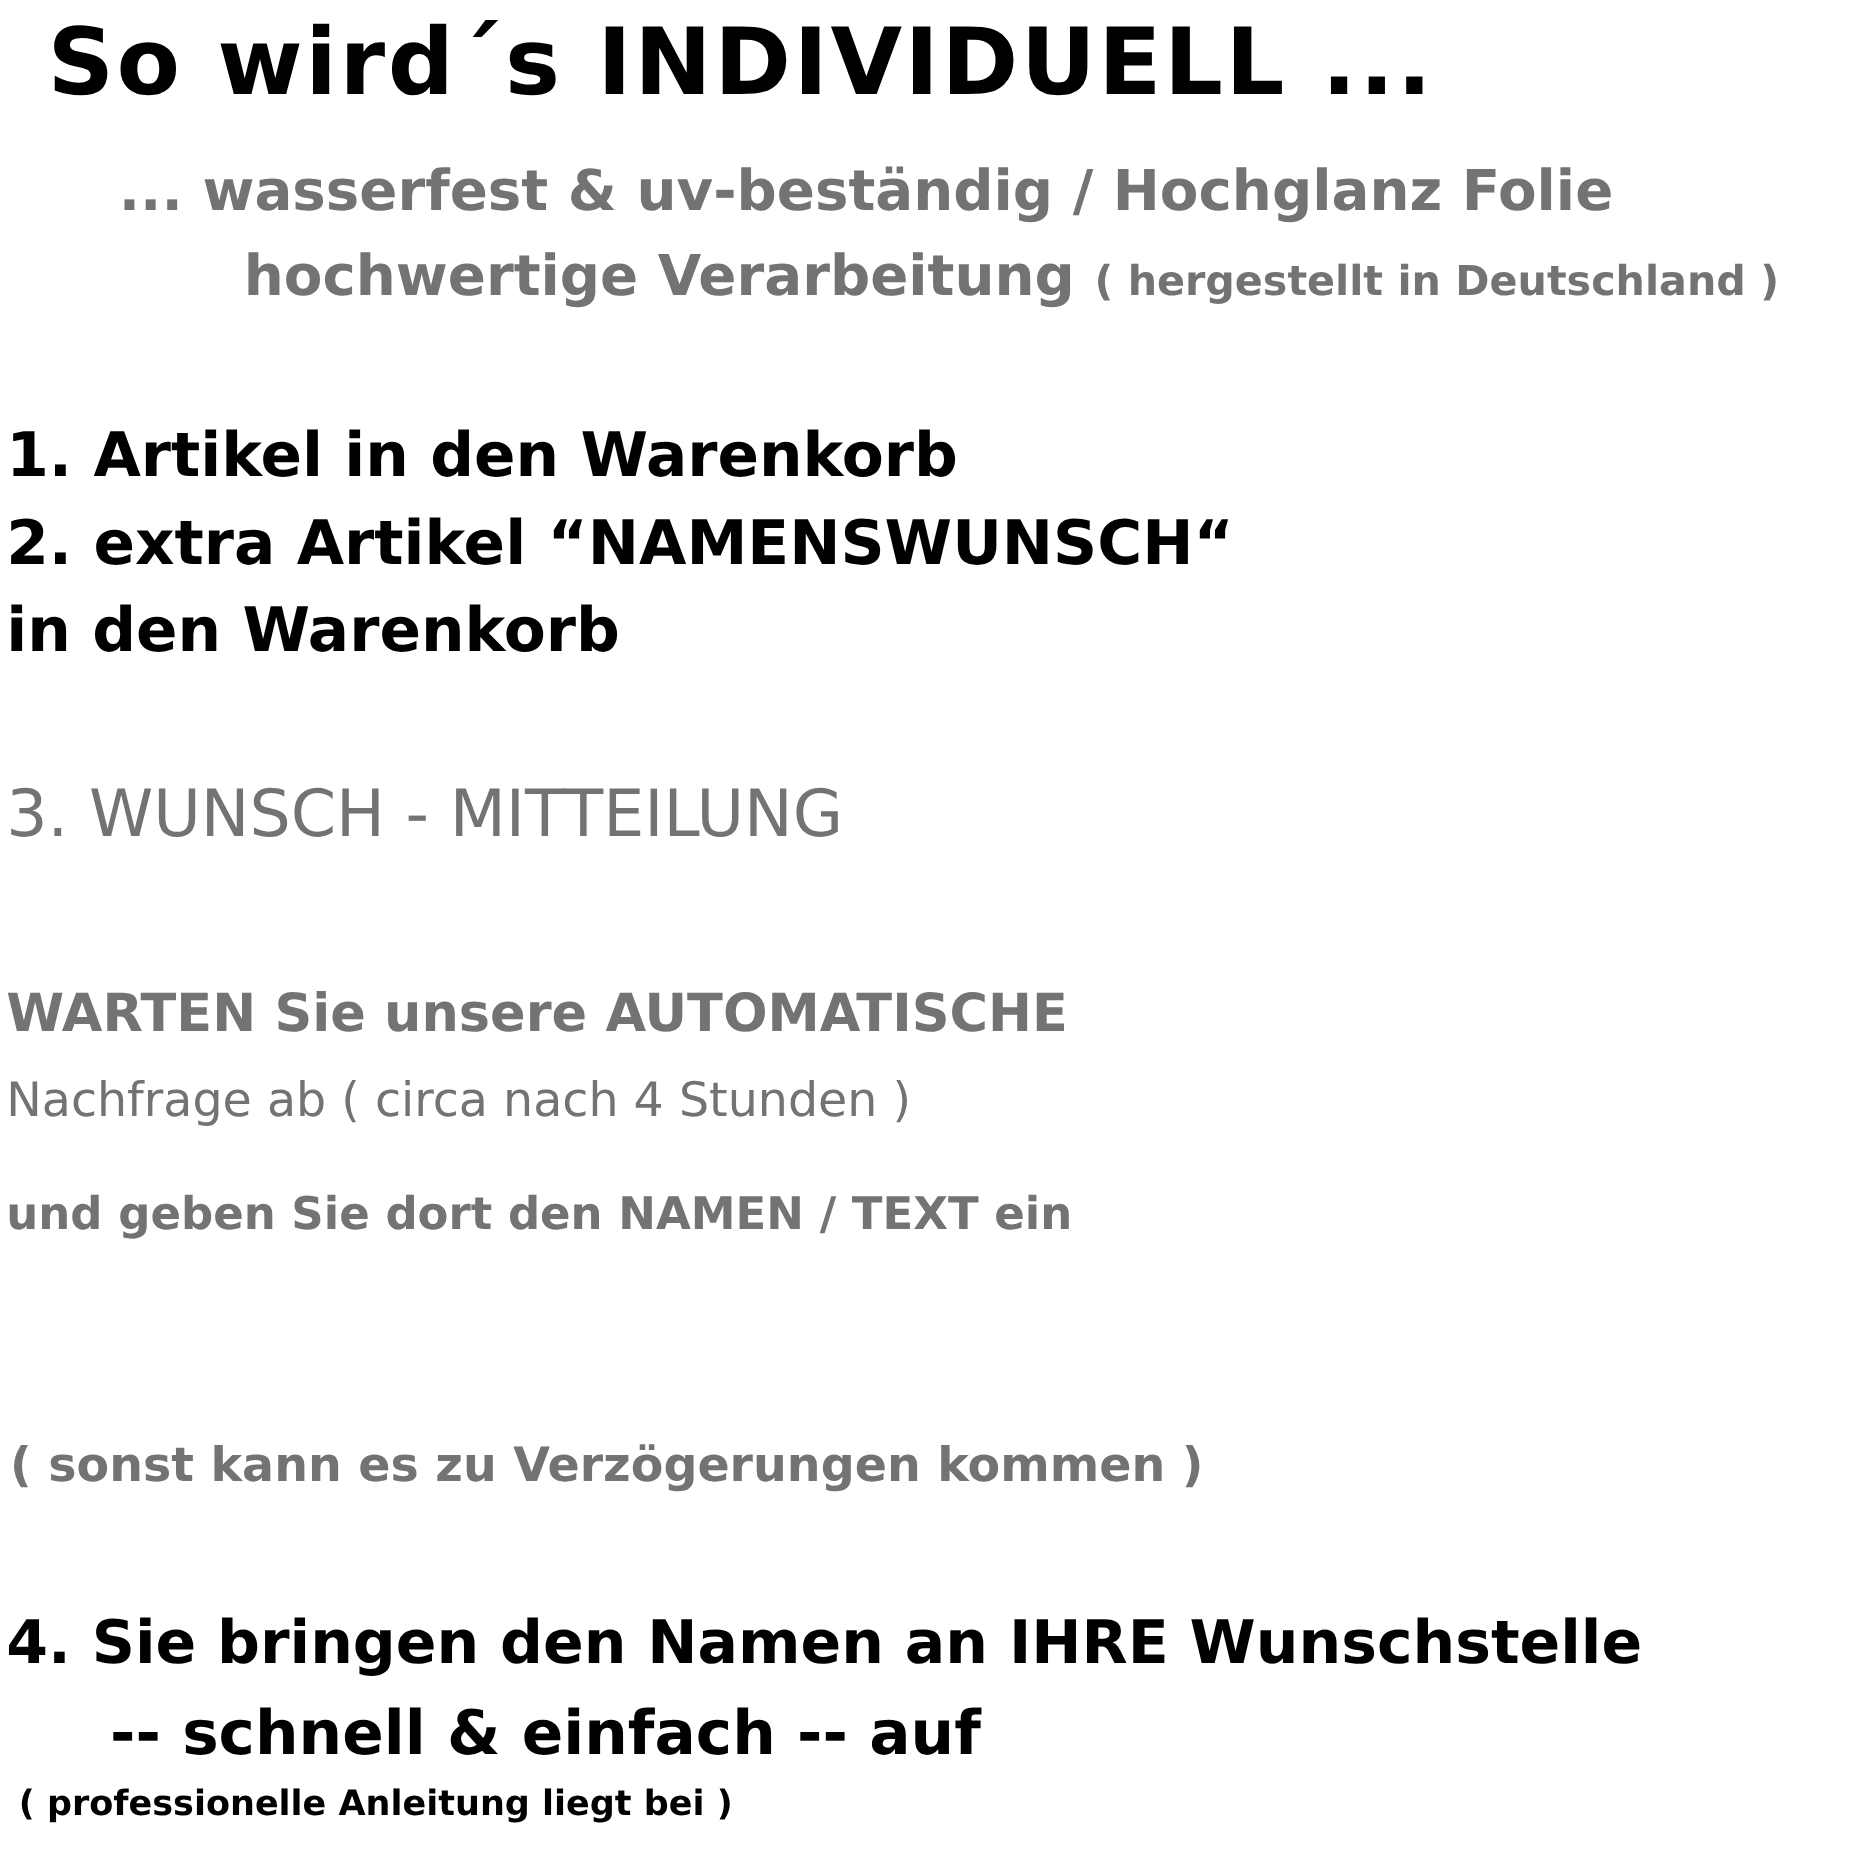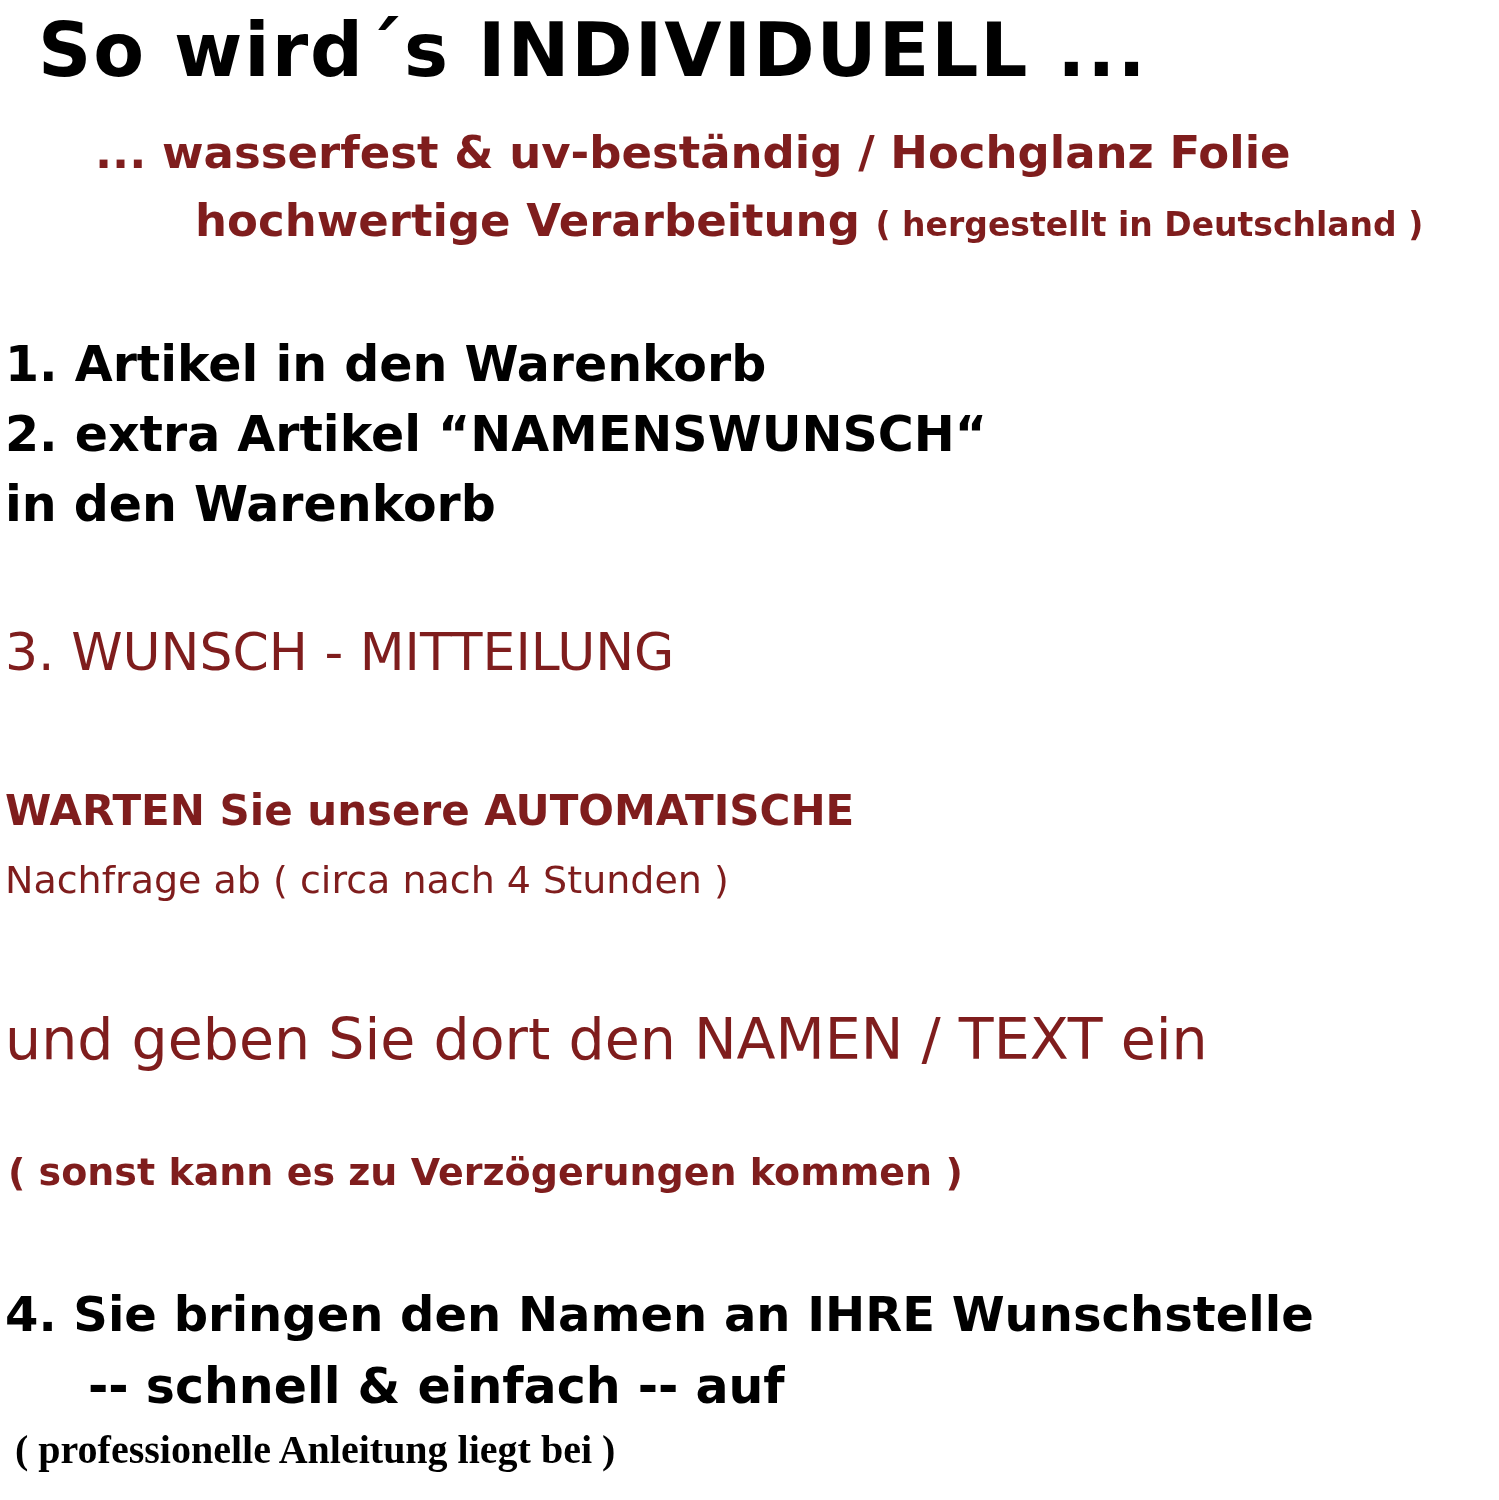--- a/index.html
+++ b/index.html
@@ -14,21 +14,21 @@
     background: #ffffff;
     overflow: hidden;
     font-family: "DejaVu Sans", sans-serif;
   }
   .line {
     position: absolute;
     white-space: nowrap;
     line-height: 1.1;
   }
   .black { color: #000000; }
-  .red   { color: #7f1d1d; text-align: right; }
+  .red   { color: #737373; text-align: right; }
 
   .title {
     top: 10px; left: 38px;
     font-size: 74px;
     font-weight: 700;
     letter-spacing: 2px;
   }
   .intro-1 {
     top: 128px; left: 95px;
     font-size: 45px;
@@ -59,36 +59,35 @@
     top: 788px; left: 5px;
     font-size: 42px;
     font-weight: 700;
   }
   .wait-2 {
     top: 860px; left: 5px;
     font-size: 38px;
     font-weight: 400;
   }
   .enter-line {
-    top: 1008px; left: 5px;
-    font-size: 57px;
-    font-weight: 400;
+    top: 952px; left: 5px;
+    font-size: 36px;
+    font-weight: 700;
   }
   .delay-note {
     top: 1152px; left: 8px;
     font-size: 38px;
     font-weight: 700;
   }
   .step-4a { top: 1288px; left: 5px; font-size: 48px; text-align: center; }
   .step-4b { top: 1360px; left: 88px; }
   .step-4c {
     top: 1428px; left: 15px;
-    font-size: 40px;
+    font-size: 28px;
     font-weight: 700;
-    font-family: Liberation Serif, serif;
   }
 </style>
 </head>
 <body>
 
 <div class="page">
 
   <div class="line black title">So wird´s INDIVIDUELL ...</div>
 
   <div class="line red intro-1">... wasserfest &amp; uv-beständig / Hochglanz Folie</div>

